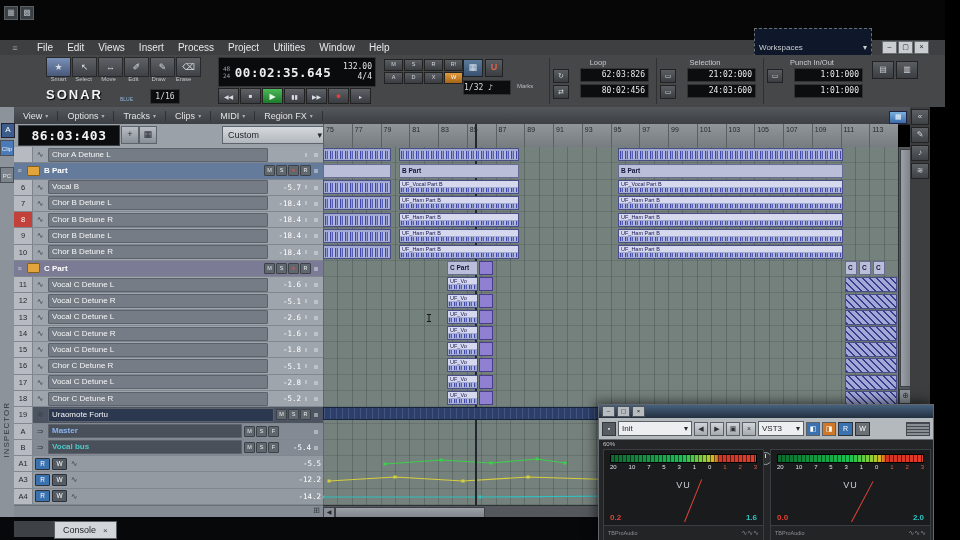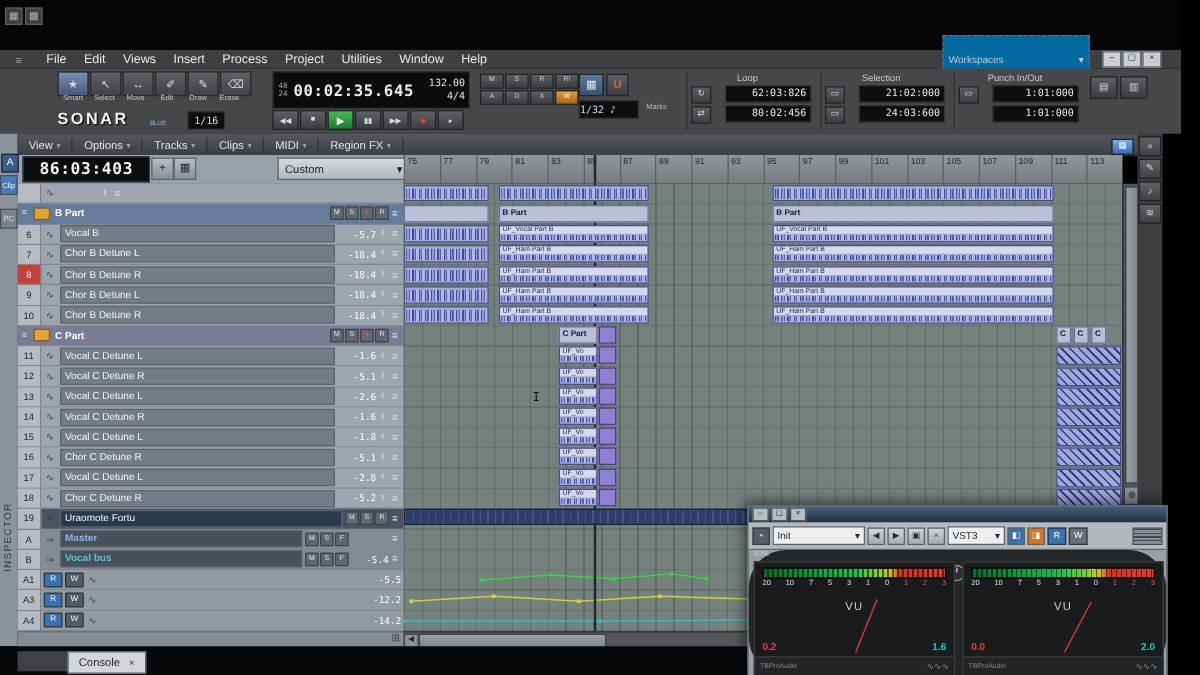--- a/index.html
+++ b/index.html
@@ -11,21 +11,21 @@
   .top-strip{position:absolute;left:0;top:0;width:960px;height:40px;background:#060606;}
   .app-ic{position:absolute;top:6px;width:12px;height:12px;background:#3a3f44;border:1px solid #5a5f64;
           color:#aeb4ba;font-size:8px;line-height:12px;text-align:center;}
 
   
   .menubar{position:absolute;left:0;top:40px;width:945px;height:15px;background:#3d3f41;
            display:flex;align-items:center;color:#e6e8ea;font-size:10px;}
   .menubar .grip{width:30px;text-align:center;color:#9aa0a6;font-size:9px;}
   .mitem{padding:0 7px;cursor:default;}
   .workspaces{margin-left:auto;margin-right:10px;width:108px;height:11px;border:1px dashed #6a6f74;
-              background:#0369a1;color:#c8ccd0;font-size:8px;display:flex;align-items:center;padding:13px 4px;gap:4px;}
+              background:#0f172a;color:#c8ccd0;font-size:8px;display:flex;align-items:center;padding:13px 4px;gap:4px;}
   .workspaces .sp{flex:1;}
   .winbtns{display:flex;gap:1px;margin-right:16px;}
   .winbtn{width:13px;height:11px;background:#caced2;border:1px solid #6a6f74;color:#222;
           font-size:7px;line-height:10px;text-align:center;}
 
   
   .toolbar{position:absolute;left:0;top:55px;width:945px;height:52px;background:#454749;border-bottom:1px solid #2a2c2e;}
   .toolbtns{position:absolute;left:46px;top:2px;display:flex;gap:1px;}
   .toolbtn{width:23px;height:18px;background:linear-gradient(#5e6266,#3e4246);border:1px solid #26282a;
            color:#d8dce0;font-size:9px;display:flex;align-items:center;justify-content:center;}
@@ -207,21 +207,21 @@
   .p-btn{width:12px;height:12px;background:linear-gradient(#d2d6da,#a6abb0);border:1px solid #5a6066;color:#2c3036;
          font-size:7px;line-height:11px;text-align:center;flex:none;}
   .p-btn.blue{background:#3a72b0;color:#fff;}
   .p-btn.orange{background:#d07828;color:#fff;}
   .p-rw{width:13px;height:12px;font-size:7px;line-height:11px;text-align:center;color:#fff;
         border:1px solid #2c3238;flex:none;}
   .p-rw.r{background:#3a72b0;}
   .p-rw.w{background:#6a7076;}
   .p-grille{margin-left:auto;width:22px;height:12px;border:1px solid #44484c;flex:none;
      background:repeating-linear-gradient(0deg,#888e94 0 2px,#44484c 2px 3px);}
-  .p-body{position:relative;height:100px;background:#232527;border-radius:30px;}
+  .p-body{position:relative;height:100px;background:#232527;}
   .p-zoom{position:absolute;left:4px;top:1px;font-size:6px;color:#c2c6ca;}
   .meters{position:absolute;left:4px;top:9px;display:flex;gap:6px;}
   .meter{width:159px;height:90px;background:#191b1d;border:1px solid #3a3e42;position:relative;}
   .m-face{position:absolute;left:0;top:0;right:0;height:74px;}
   .m-bar{position:absolute;top:4px;left:6px;right:6px;height:7px;border:1px solid #000;
      background:linear-gradient(90deg,#0c6a30,#1cc254 50%,#9ecf34 66%,#e0b020 71%,#d23424 75%,#e23c2a 100%);}
   .m-bar::after{content:"";position:absolute;inset:0;
      background:repeating-linear-gradient(90deg,transparent 0 3px,rgba(0,0,0,.55) 3px 4px);}
   .m-scale{position:absolute;top:14px;left:6px;right:6px;display:flex;justify-content:space-between;
            font-size:6px;color:#e0e3e6;}
@@ -450,20 +450,21 @@
       <span class="rcell">109</span>
       <span class="rcell">111</span>
       <span class="rcell">113</span>
     </div>
   <div class="ruler-ph" style="position:absolute;left:475px;top:124px;"></div>
 
   <div class="track-panel" id="track-list">
       <div class="trow t-audio">
         <span class="cnum"></span>
         <span class="cticon">∿</span>
+        <span class="cname">Chor A Detune L</span>
         <span class="cval mono"></span>
         <span class="cmini">‖</span>
         <span class="cmini">≣</span>
       </div>
       <div class="trow t-folder t-folder-b">
         <span class="grip">≡</span>
         <span class="fold"></span>
         <span class="fname">B Part</span>
         <span class="tbtn">M</span>
         <span class="tbtn">S</span>

